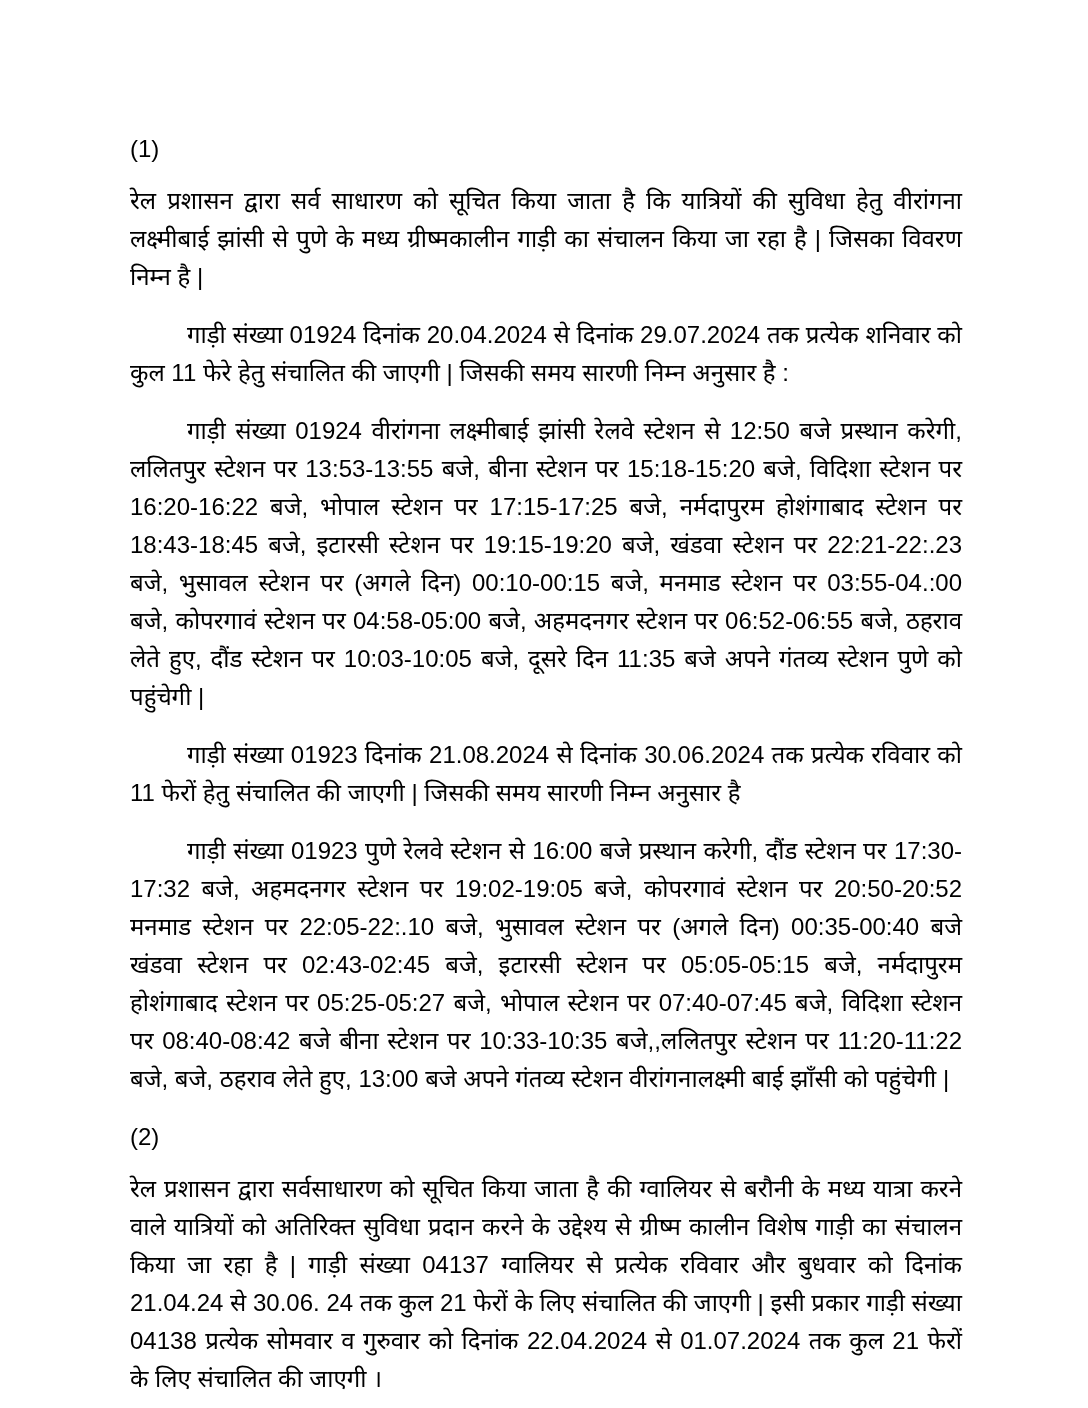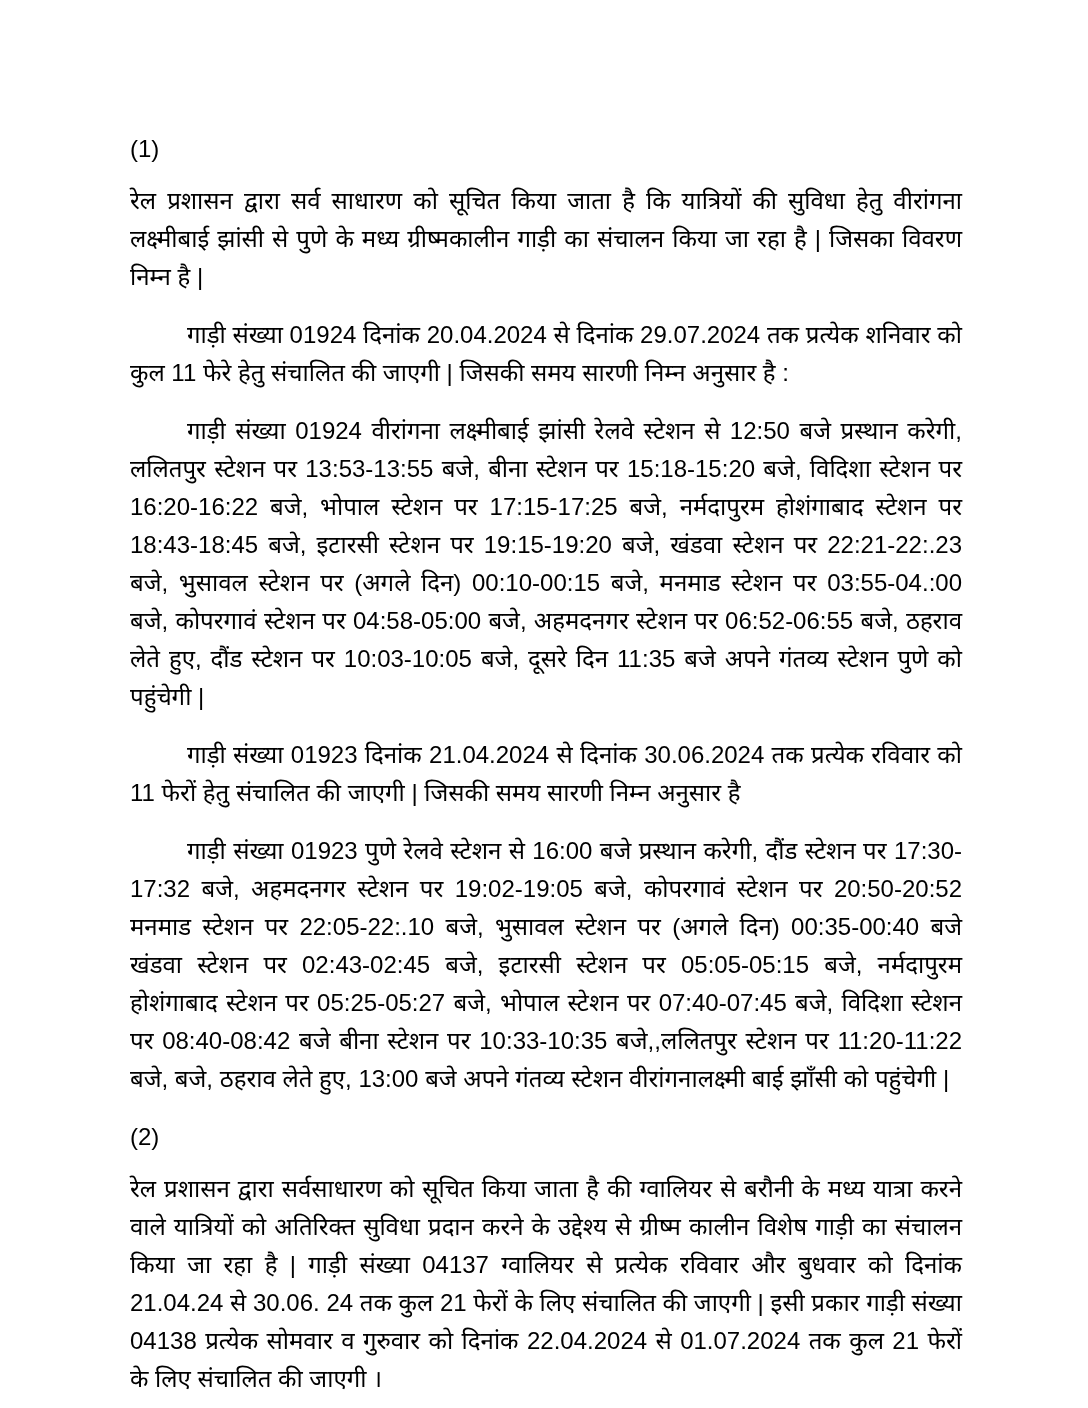--- a/index.html
+++ b/index.html
@@ -46,21 +46,21 @@
 <div class="page">
 
   <div class="section-num">(1)</div>
 
   <p class="para">रेल प्रशासन द्वारा सर्व साधारण को सूचित किया जाता है कि यात्रियों की सुविधा हेतु वीरांगना लक्ष्मीबाई झांसी से पुणे के मध्य ग्रीष्मकालीन गाड़ी का संचालन किया जा रहा है | जिसका विवरण निम्न है |</p>
 
   <p class="para indent">गाड़ी संख्या 01924 दिनांक 20.04.2024 से दिनांक 29.07.2024 तक प्रत्येक शनिवार को कुल 11 फेरे हेतु संचालित की जाएगी | जिसकी समय सारणी निम्न अनुसार है :</p>
 
   <p class="para indent">गाड़ी संख्या 01924 वीरांगना लक्ष्मीबाई झांसी रेलवे स्टेशन से 12:50 बजे प्रस्थान करेगी, ललितपुर स्टेशन पर 13:53-13:55 बजे, बीना स्टेशन पर 15:18-15:20 बजे, विदिशा  स्टेशन पर 16:20-16:22 बजे, भोपाल स्टेशन पर 17:15-17:25 बजे, नर्मदापुरम होशंगाबाद  स्टेशन पर 18:43-18:45 बजे, इटारसी स्टेशन पर 19:15-19:20 बजे, खंडवा स्टेशन पर 22:21-22:.23 बजे, भुसावल स्टेशन पर (अगले दिन) 00:10-00:15 बजे, मनमाड स्टेशन पर 03:55-04.:00 बजे, कोपरगावं  स्टेशन पर 04:58-05:00 बजे, अहमदनगर स्टेशन पर 06:52-06:55 बजे, ठहराव लेते हुए, दौंड स्टेशन पर 10:03-10:05 बजे, दूसरे दिन 11:35 बजे अपने गंतव्य स्टेशन पुणे को पहुंचेगी |</p>
 
-  <p class="para indent">गाड़ी संख्या 01923 दिनांक 21.04.2024 से  दिनांक 30.06.2024 तक प्रत्येक रविवार को 11 फेरों हेतु संचालित की जाएगी | जिसकी समय सारणी निम्न  अनुसार है</p>
+  <p class="para indent">गाड़ी संख्या 01923 दिनांक 21.08.2024 से  दिनांक 30.06.2024 तक प्रत्येक रविवार को 11 फेरों हेतु संचालित की जाएगी | जिसकी समय सारणी निम्न  अनुसार है</p>
 
   <p class="para indent">गाड़ी संख्या 01923 पुणे  रेलवे स्टेशन से 16:00  बजे प्रस्थान करेगी, दौंड स्टेशन पर 17:30-17:32  बजे, अहमदनगर स्टेशन पर 19:02-19:05 बजे, कोपरगावं  स्टेशन पर 20:50-20:52 मनमाड स्टेशन पर 22:05-22:.10 बजे, भुसावल स्टेशन पर (अगले दिन) 00:35-00:40 बजे खंडवा स्टेशन पर 02:43-02:45 बजे, इटारसी स्टेशन पर 05:05-05:15 बजे, नर्मदापुरम होशंगाबाद स्टेशन पर 05:25-05:27 बजे, भोपाल स्टेशन पर 07:40-07:45 बजे, विदिशा  स्टेशन पर 08:40-08:42 बजे बीना स्टेशन पर 10:33-10:35 बजे,,ललितपुर स्टेशन पर 11:20-11:22 बजे,  बजे, ठहराव लेते हुए,  13:00 बजे अपने गंतव्य स्टेशन वीरांगनालक्ष्मी बाई झाँसी  को पहुंचेगी |</p>
 
   <div class="section-num second">(2)</div>
 
   <p class="para last">रेल प्रशासन द्वारा सर्वसाधारण को सूचित किया जाता है की ग्वालियर से बरौनी के मध्य यात्रा करने वाले यात्रियों को अतिरिक्त सुविधा प्रदान करने के उद्देश्य से ग्रीष्म कालीन विशेष गाड़ी का संचालन किया जा रहा है | गाड़ी संख्या 04137 ग्वालियर से प्रत्येक रविवार और बुधवार को दिनांक 21.04.24 से 30.06. 24 तक कुल 21 फेरों के लिए संचालित की जाएगी | इसी प्रकार गाड़ी संख्या 04138 प्रत्येक सोमवार व गुरुवार को दिनांक 22.04.2024 से 01.07.2024 तक कुल 21 फेरों के लिए संचालित की जाएगी ।</p>
 
 </div>
 
 </body></html>

